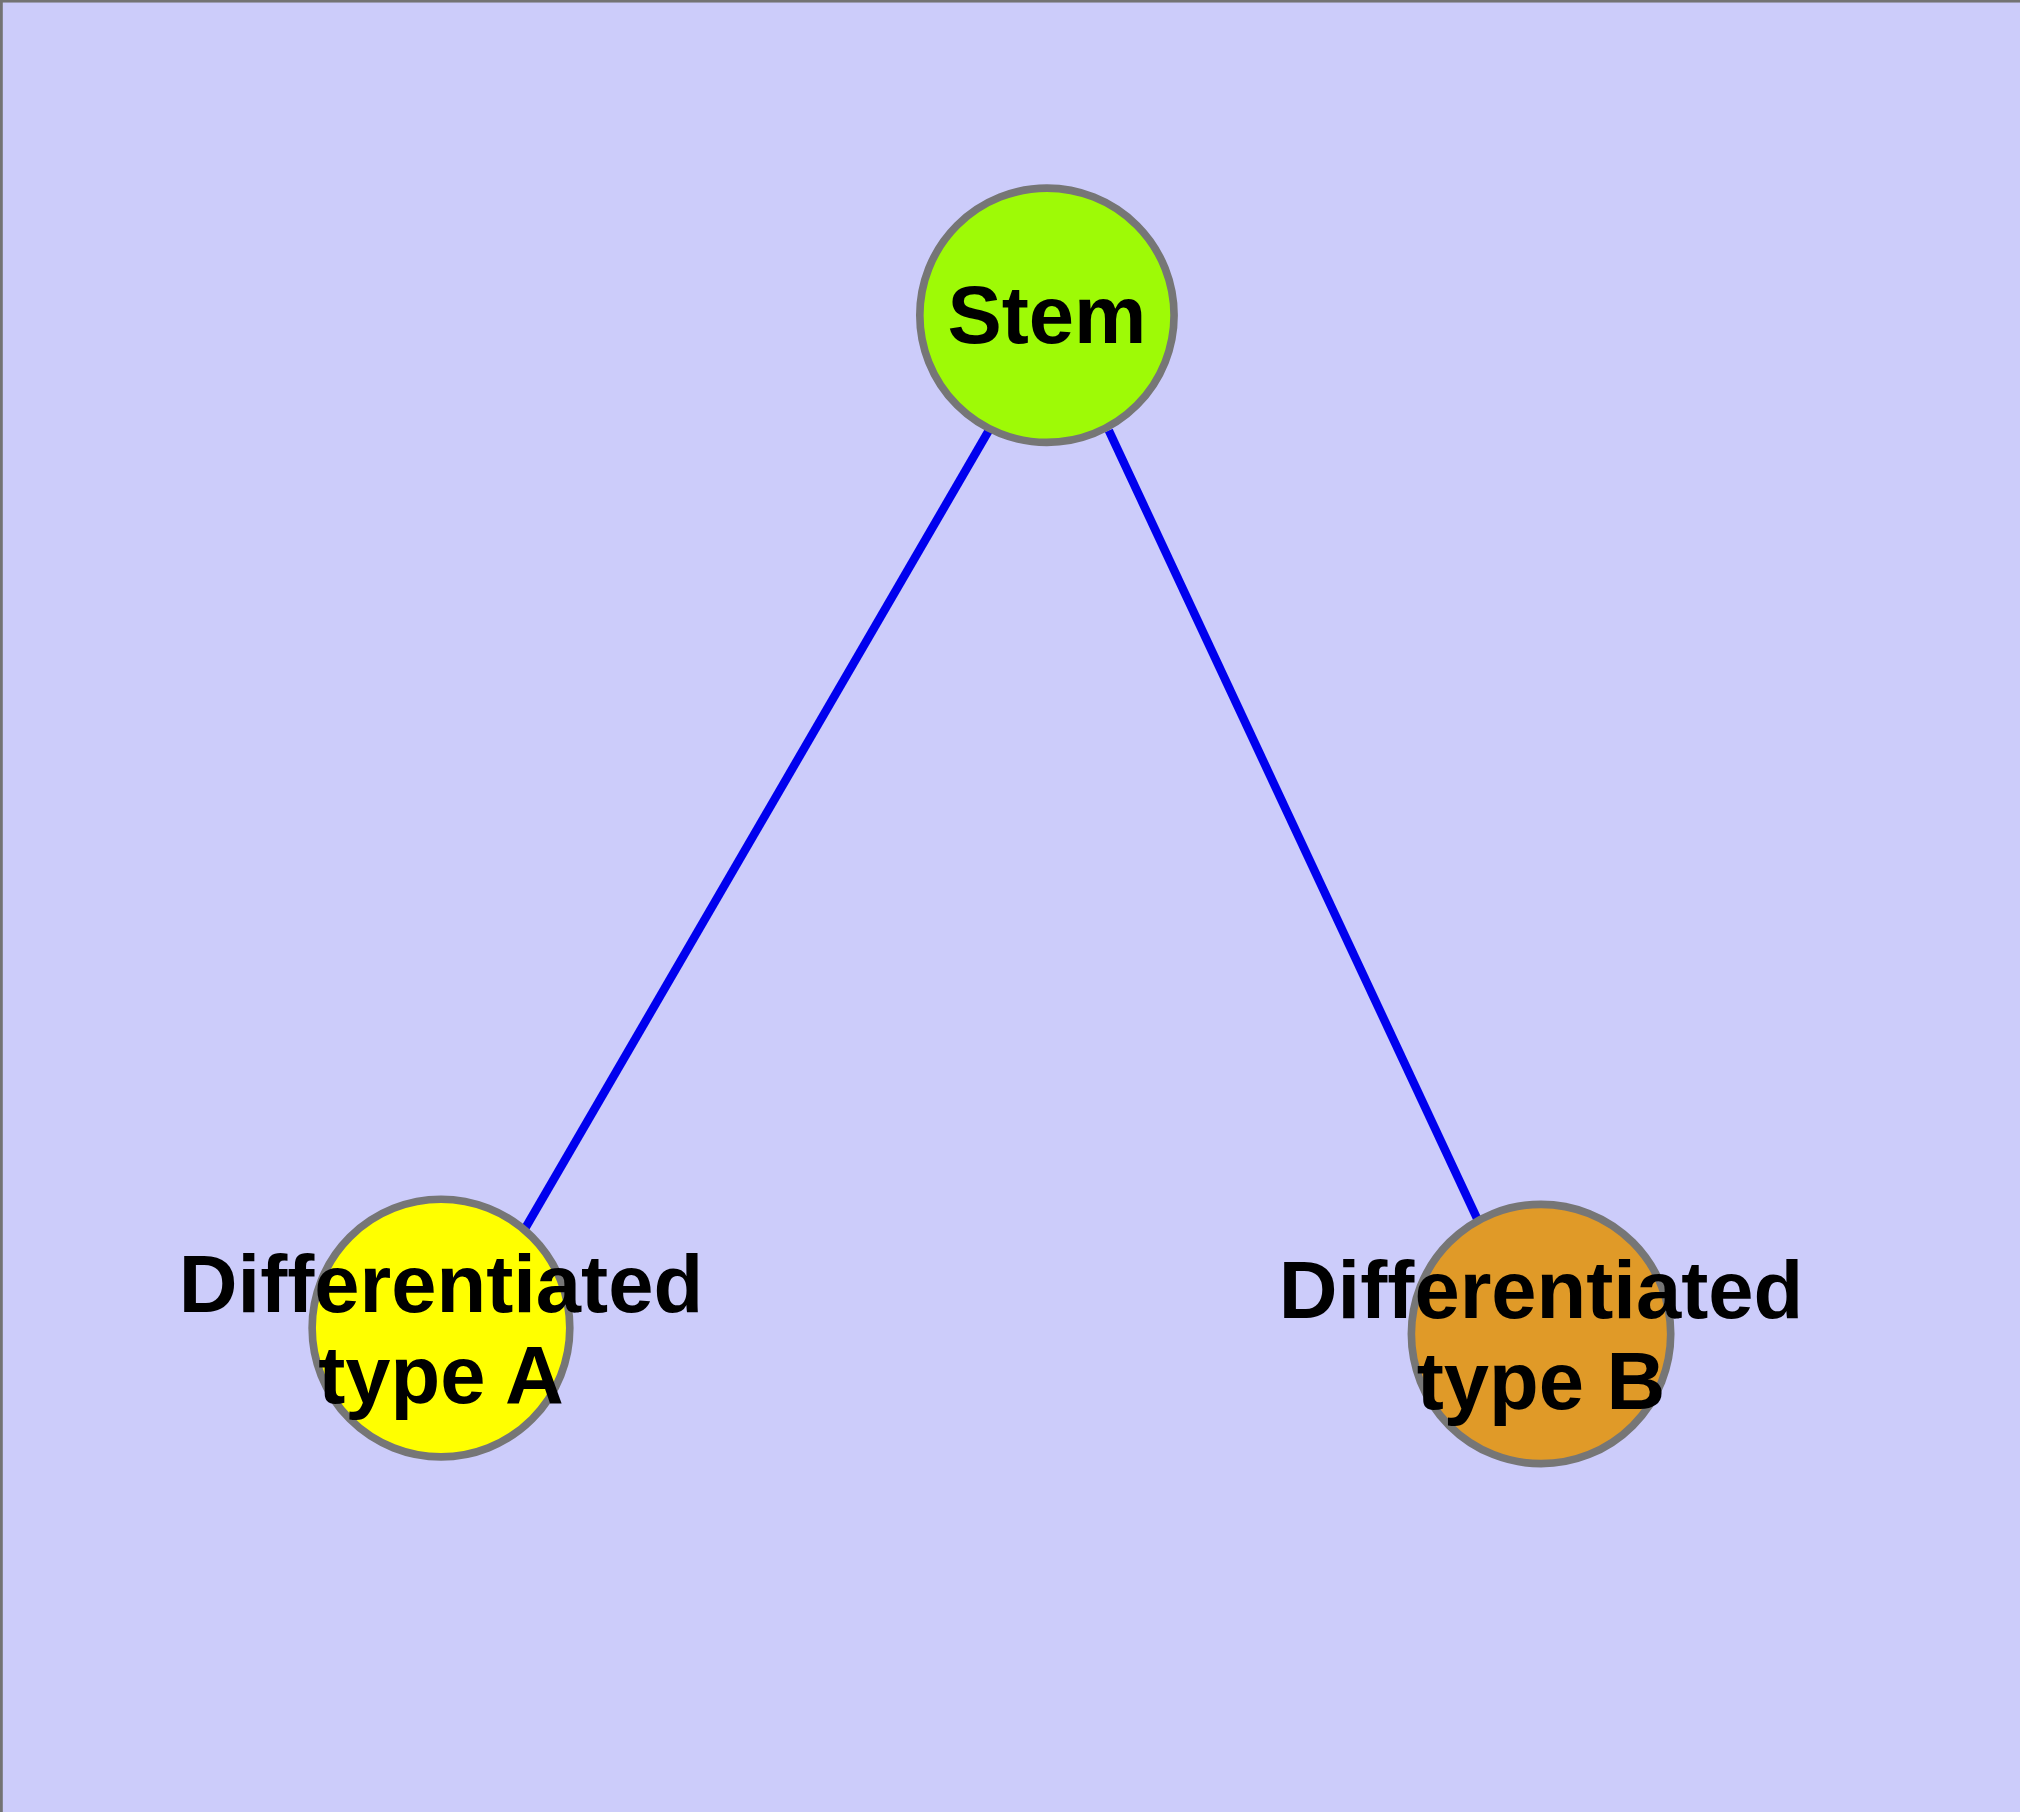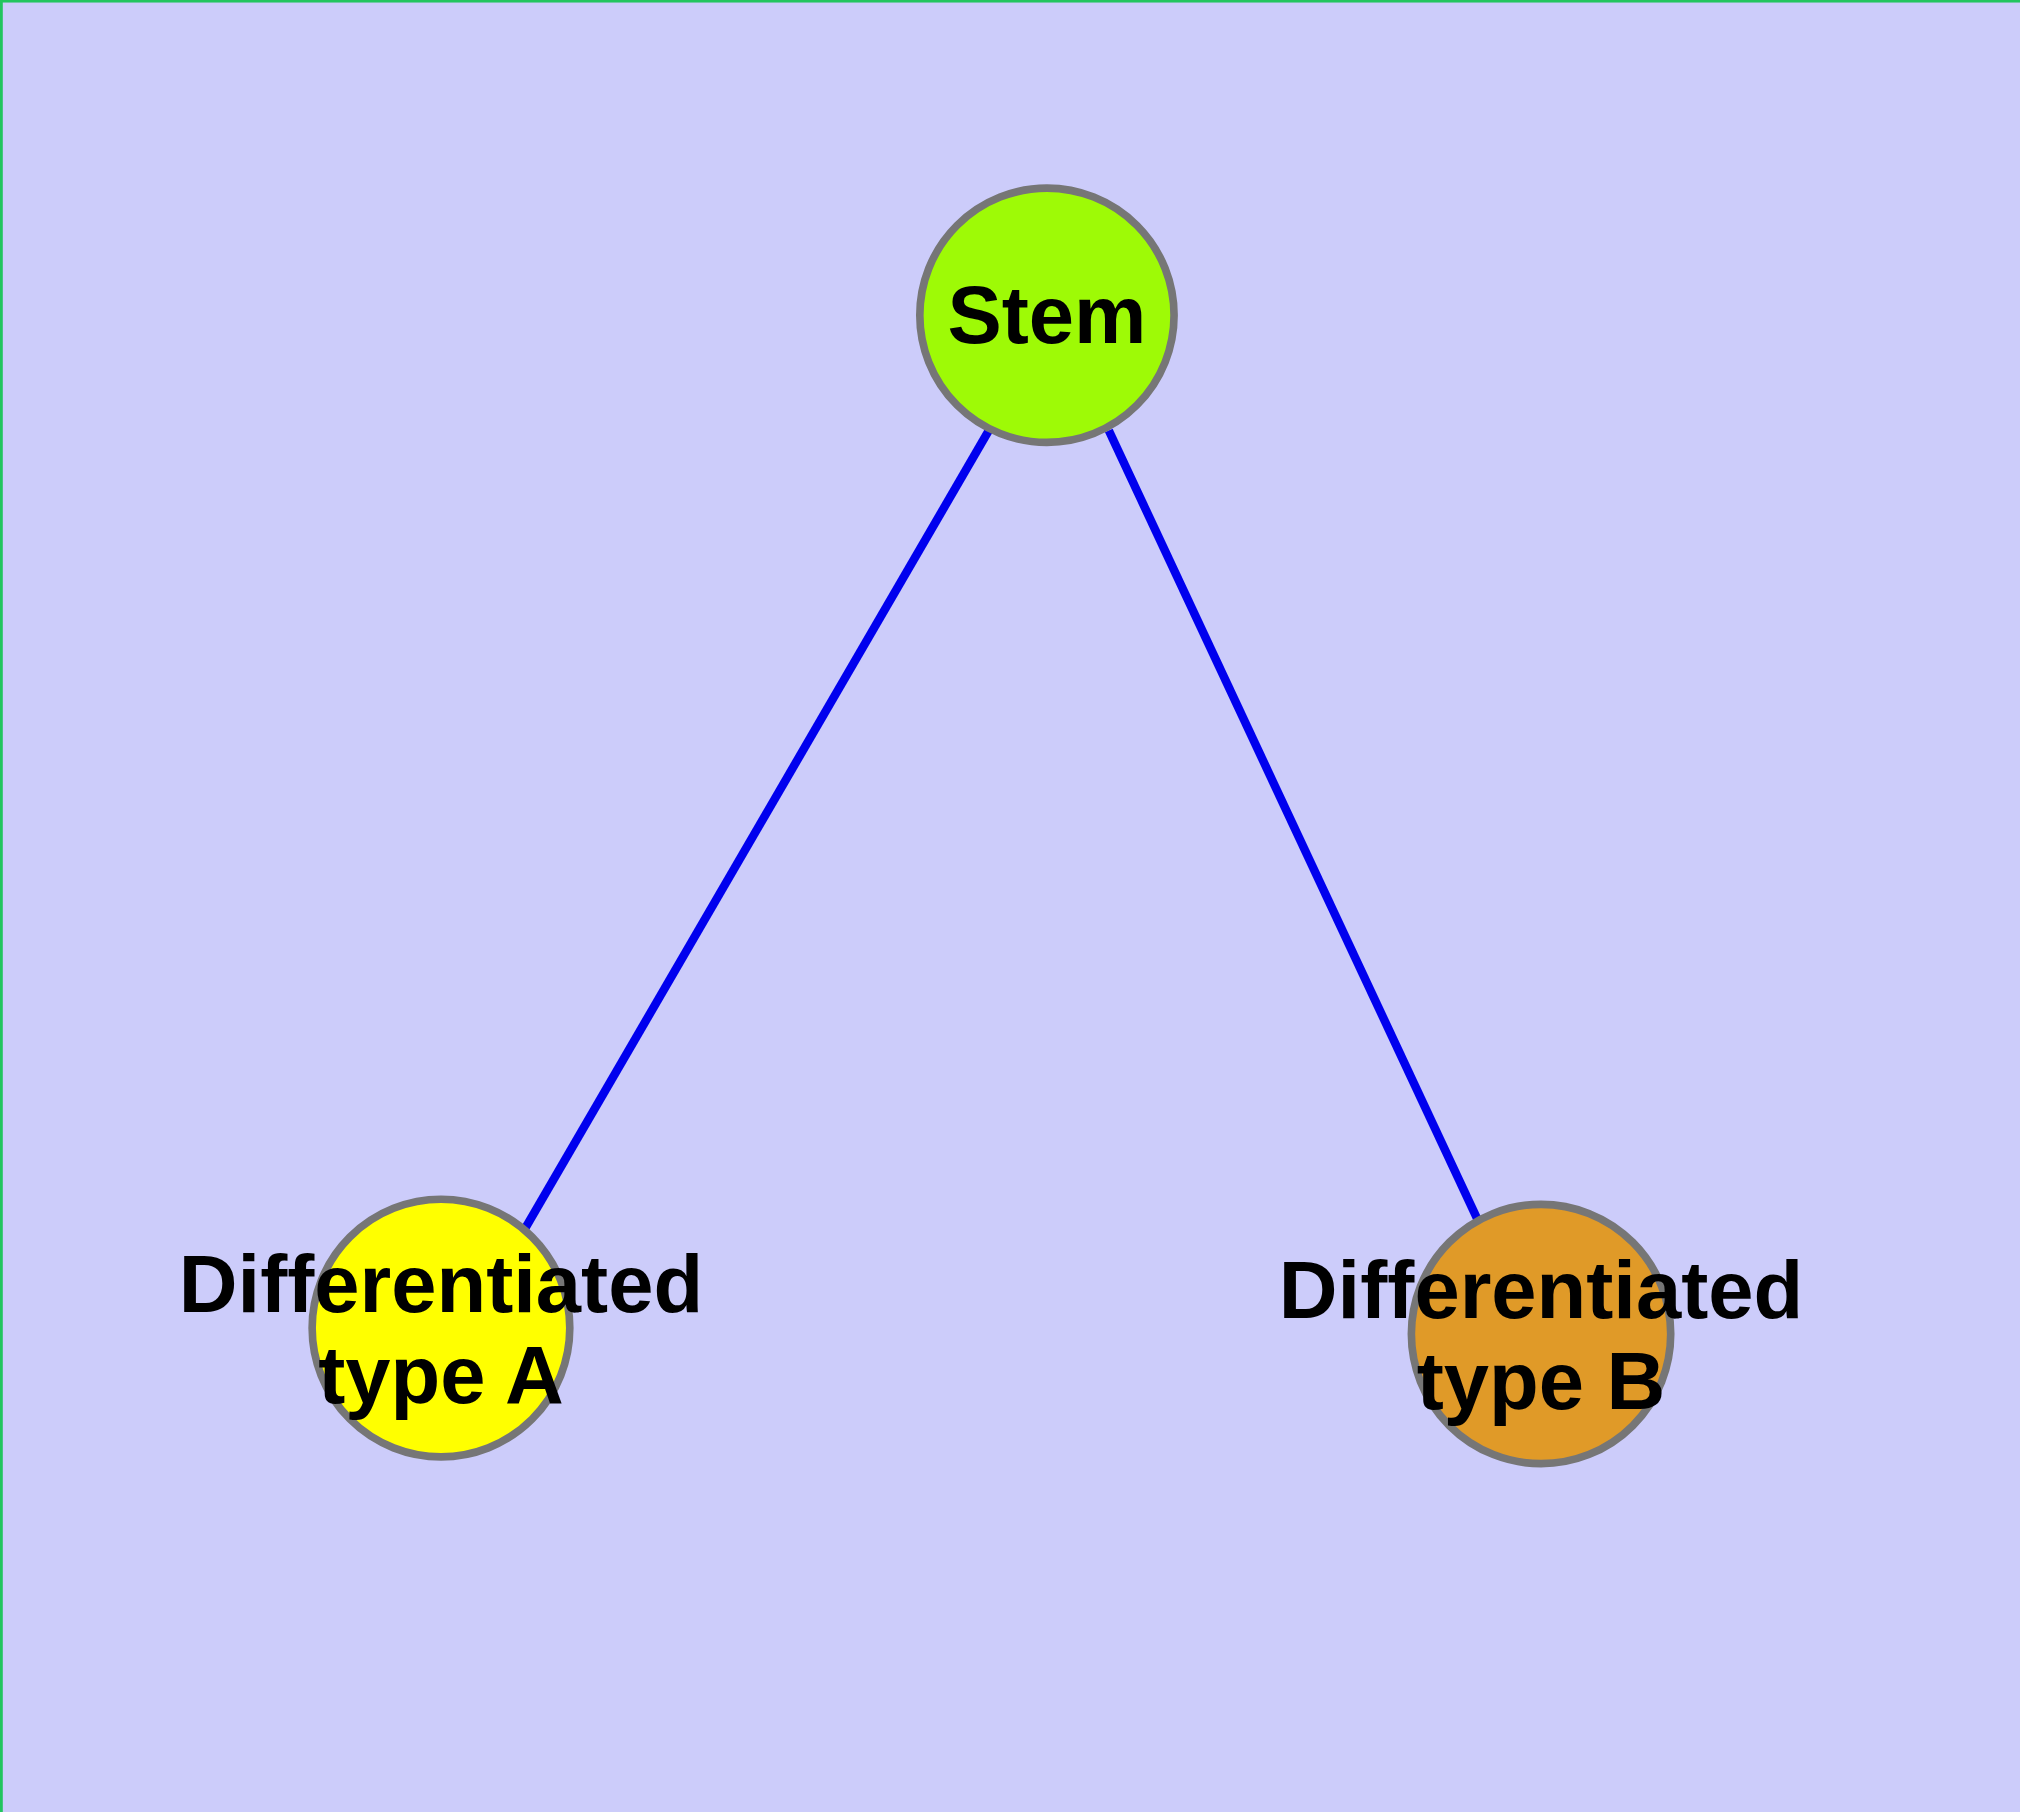--- a/index.html
+++ b/index.html
@@ -36,21 +36,21 @@
   .graph-edge {
     stroke: #0000ee;
     stroke-width: 10;
     stroke-linecap: butt;
     fill: none;
   }
 </style>
 </head>
 <body>
 
-<div id="canvas-wrap" style="width: 2021px; height: 1812px; background: #22c55e;">
+<div id="canvas-wrap" style="width: 2021px; height: 1812px; background: #737373;">
   <svg id="graph-svg" viewBox="0 0 2384 2138" xmlns="http://www.w3.org/2000/svg">
 
     <rect id="bg-rect" x="3" y="3" width="2381" height="2135" fill="#ccccfa"></rect>
 
     <g id="edges-layer">
       <line class="graph-edge" id="edge-0" x1="1167" y1="507" x2="619" y2="1450" stroke="#0000ee" stroke-width="10"></line>
       <line class="graph-edge" id="edge-1" x1="1308" y1="508" x2="1745" y2="1443" stroke="#0000ee" stroke-width="10"></line>
     </g>
 
     <g id="nodes-layer">

